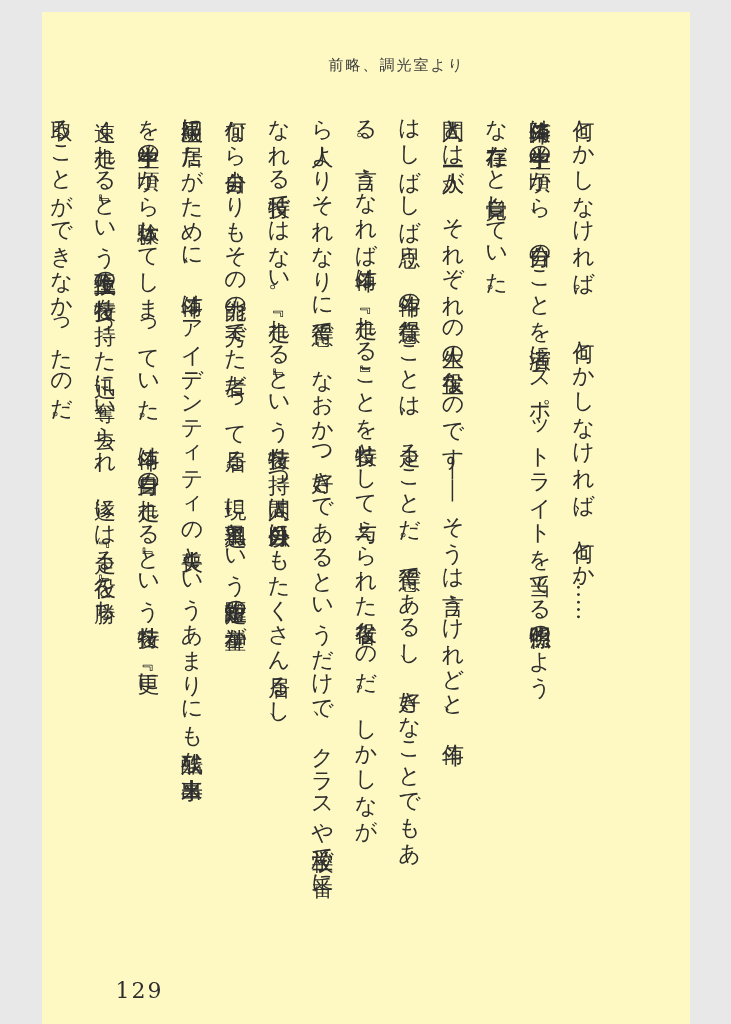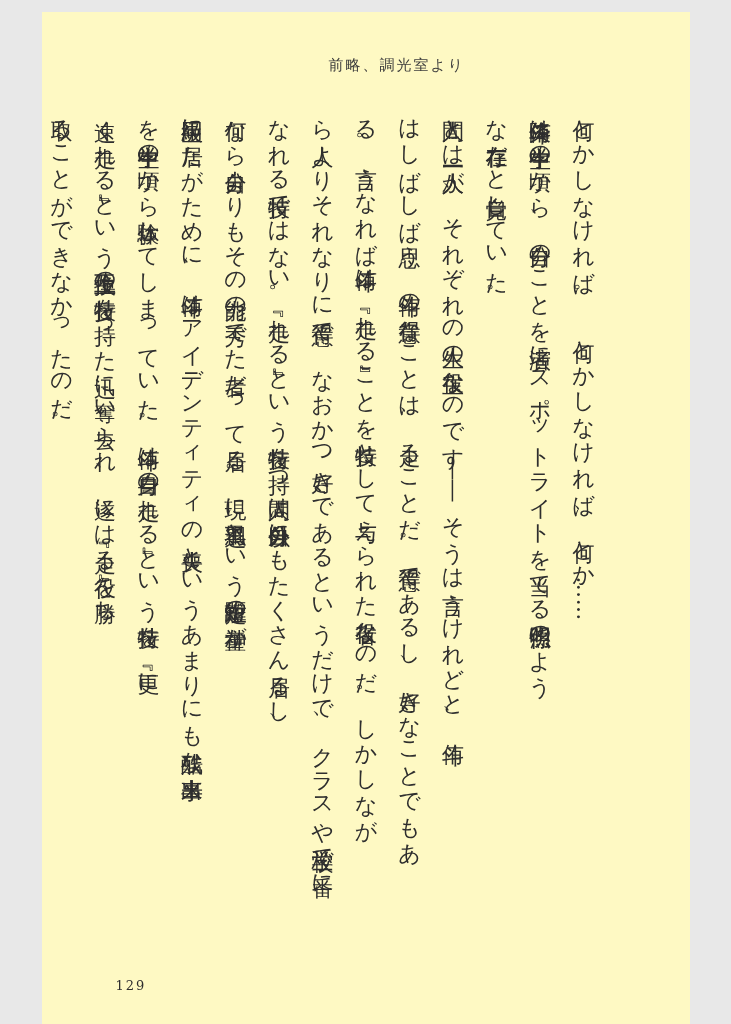--- a/index.html
+++ b/index.html
@@ -32,21 +32,21 @@
     line-height: 43.5px;
   }
   .tcol {
     white-space: nowrap;
     letter-spacing: 0.2px;
   }
   .page-number {
     position: absolute;
     left: 74px;
     top: 966px;
-    font-size: 13px;
+    font-size: 22px;
     letter-spacing: 2px;
     color: #2e2e2e;
   }
 </style>
 </head>
 <body>
 
 <div class="page">
 
   <div class="running-title">前略、調光室より</div>

